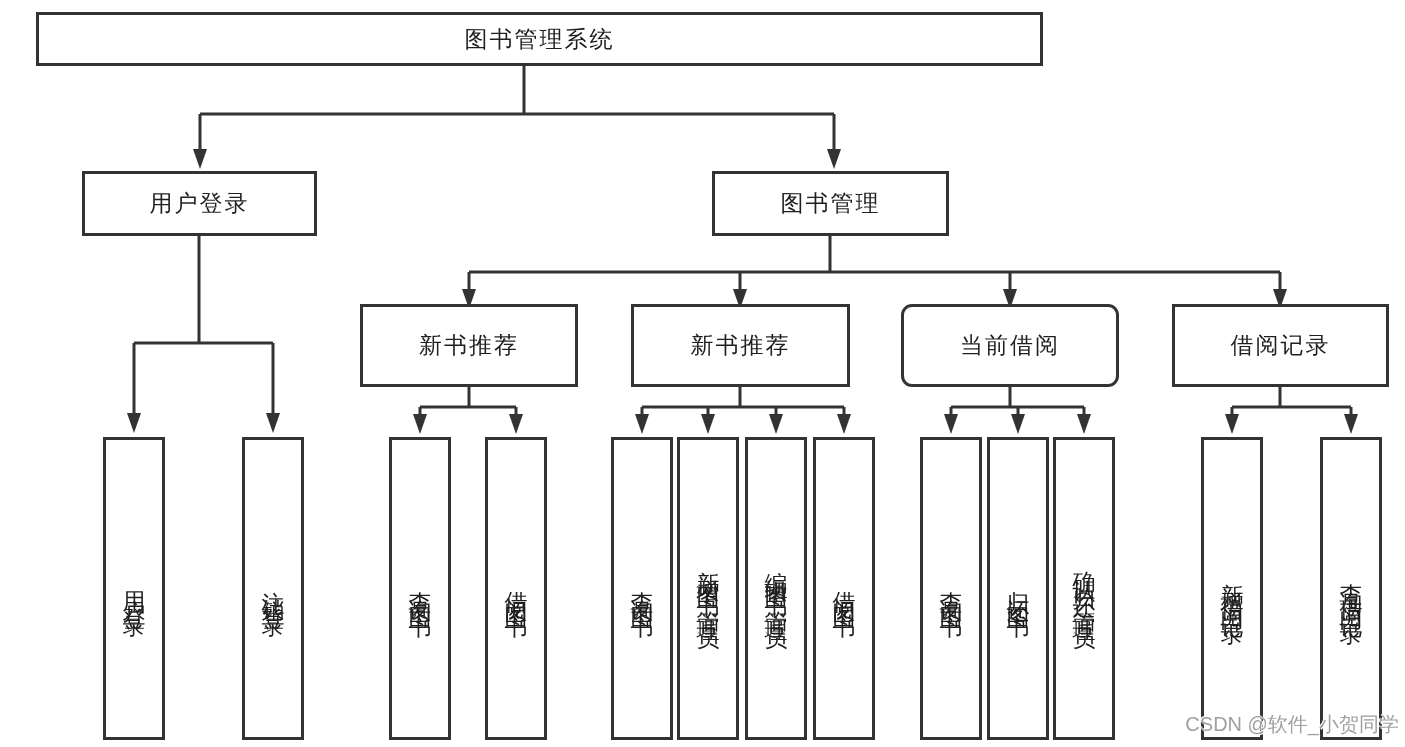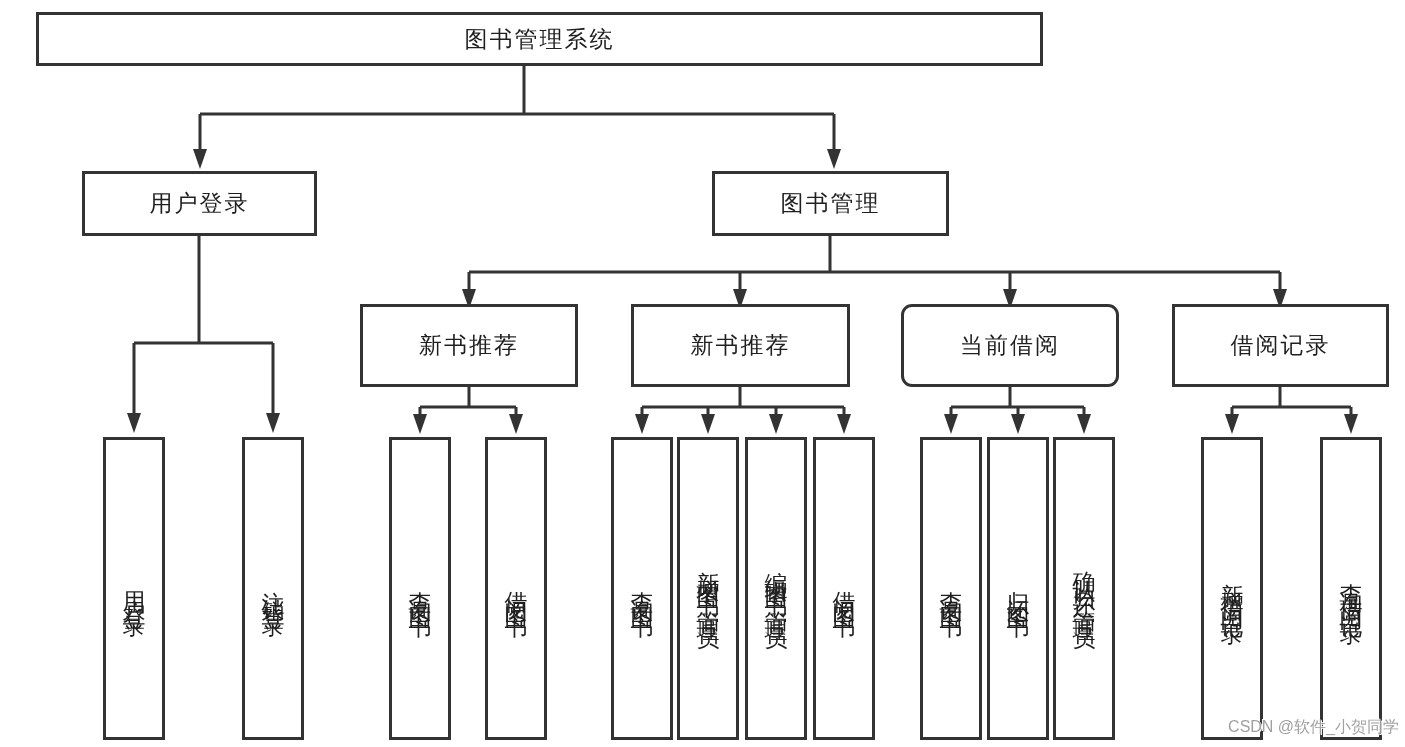--- a/index.html
+++ b/index.html
@@ -70,21 +70,21 @@
   .lf-8  { left: 813px; }
   .lf-9  { left: 920px; }
   .lf-10 { left: 987px; }
   .lf-11 { left: 1053px; }
   .lf-12 { left: 1201px; }
   .lf-13 { left: 1320px; }
   .watermark {
     position: absolute;
     right: 6px;
     bottom: 9px;
-    font-size: 16px;
+    font-size: 20px;
     color: #a0a0a0;
     text-shadow: 1px 1px 0 #ffffff, -1px -1px 0 #ffffff;
     z-index: 5;
     white-space: nowrap;
   }
 </style>
 </head>
 <body>
 
 <div class="canvas">

